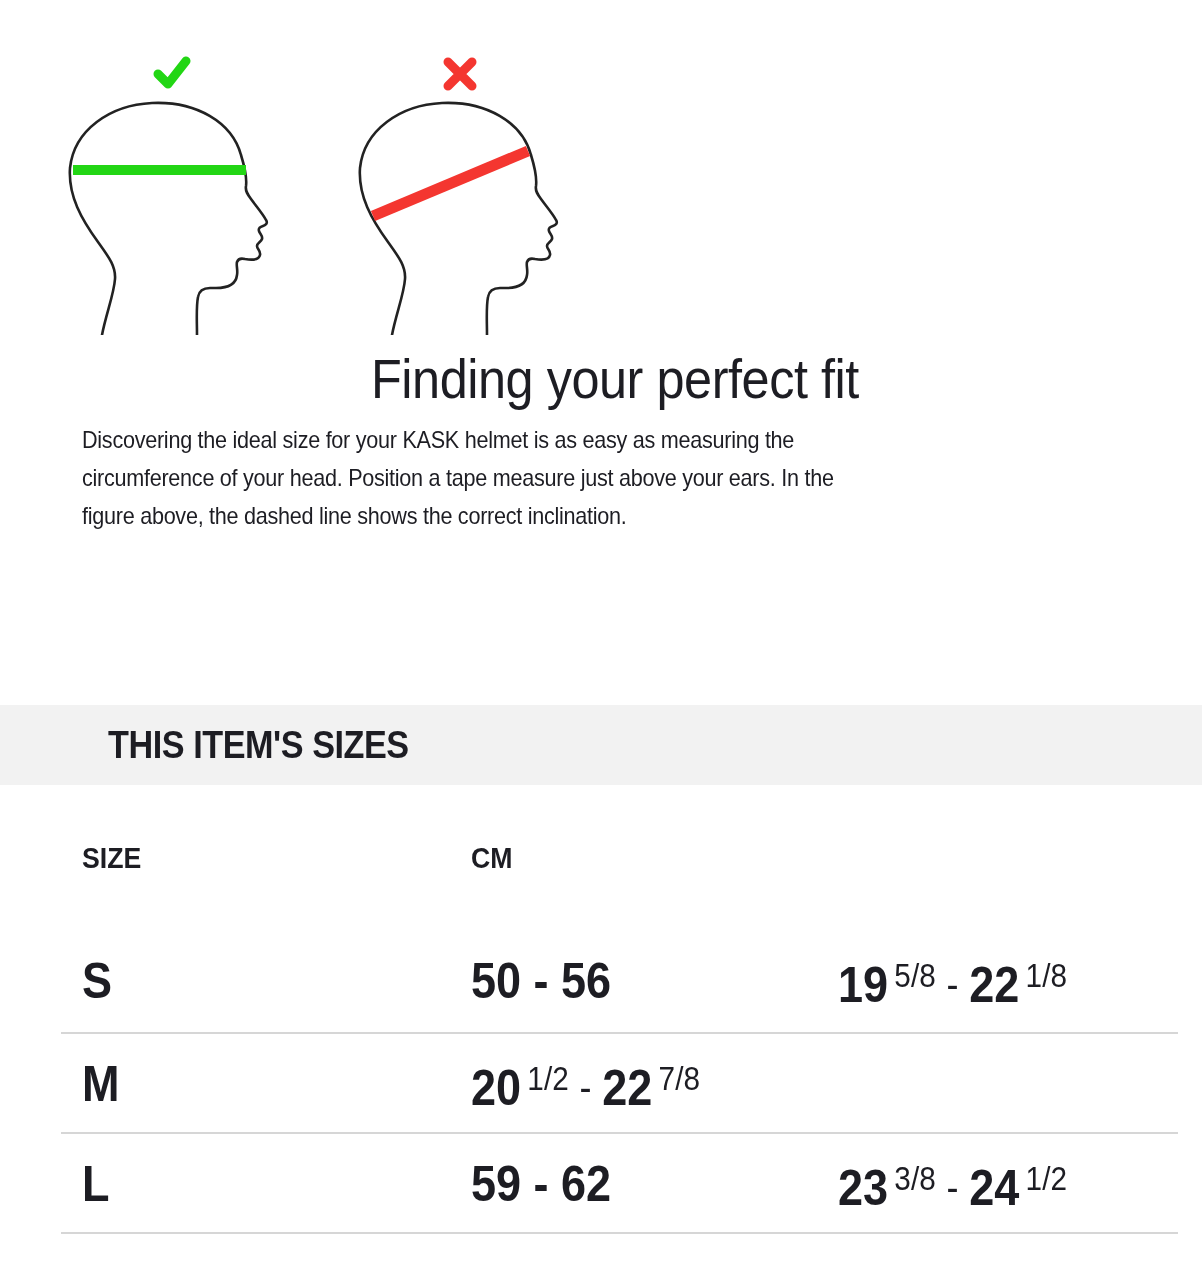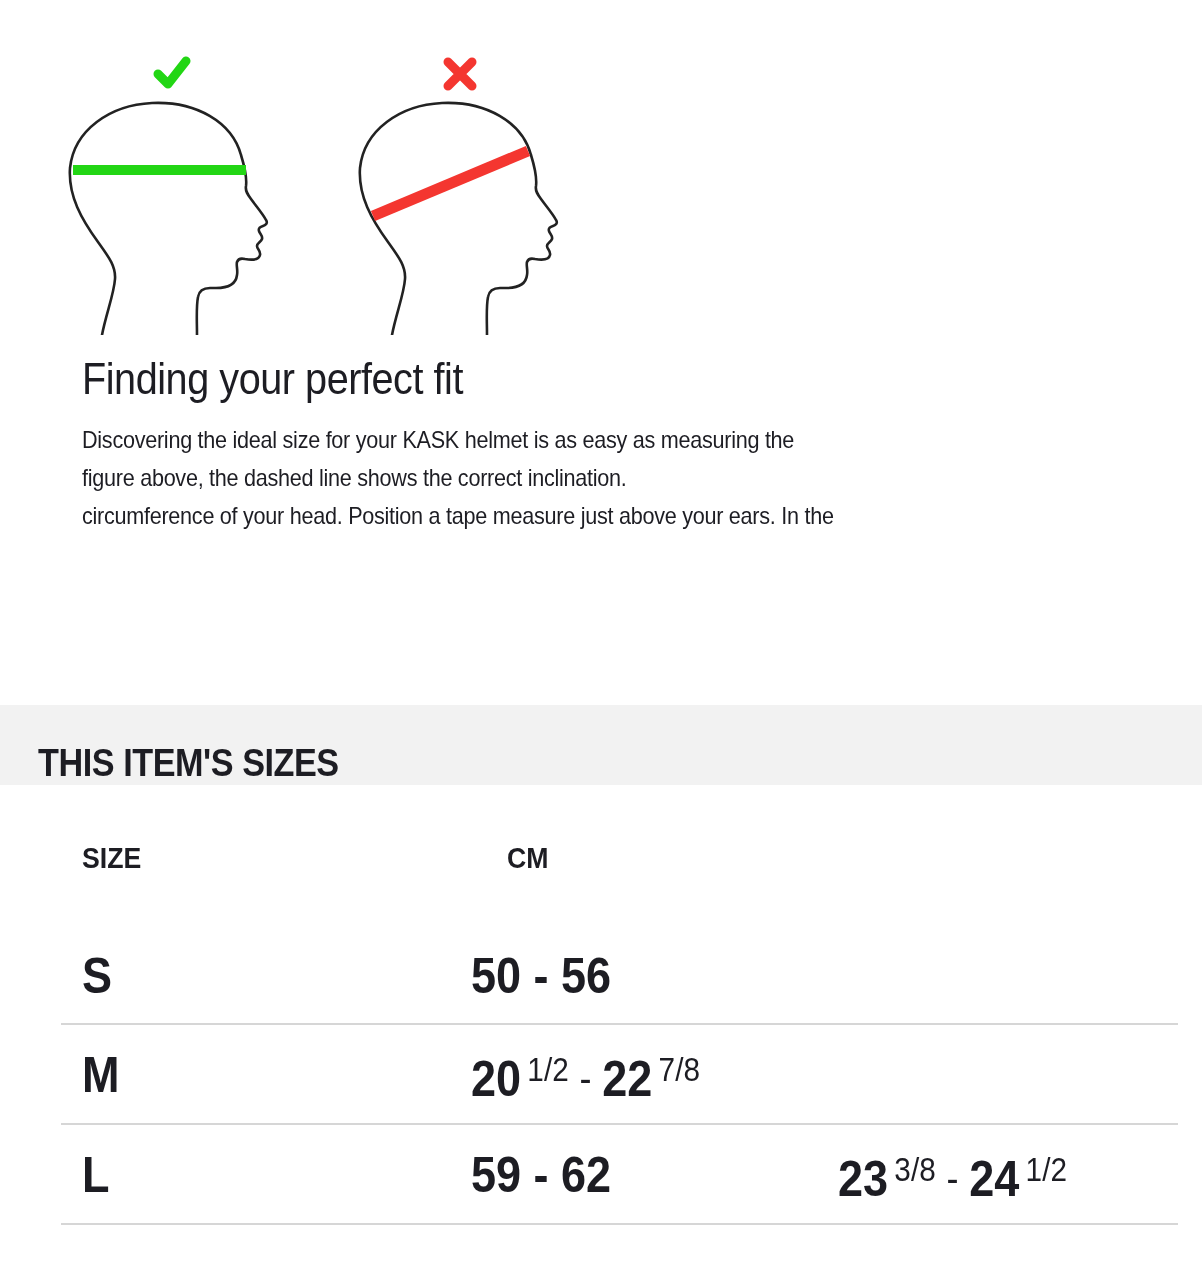--- a/index.html
+++ b/index.html
@@ -24,63 +24,64 @@
   .figures { position: relative; height: 335px; }
   .icon-check { position: absolute; left: 152px; top: 54px; }
   .icon-x     { position: absolute; left: 441px; top: 56px; }
   .head-svg   { position: absolute; top: 98px; }
   .head-svg.left  { left: 60px; }
   .head-svg.right { left: 350px; }
 
   
   .fit-heading {
     margin: 18px 0 0 82px;
-    font-size: 44px;
+    font-size: 56px;
     line-height: 52px;
     font-weight: 500;
     letter-spacing: -0.5px;
+    text-align: center;
   }
   .fit-desc {
     margin: 16px 0 0 82px;
     font-size: 24px;
     line-height: 38px;
     font-weight: 400;
     letter-spacing: -0.3px;
   }
   .fit-desc .line { display: block; }
   .fit-desc .cx { transform-origin: 0 0; }
 
   
   .sizes-band {
     margin-top: 170px;
     height: 80px;
     background: #f2f2f2;
     display: flex;
-    align-items: flex-end;
-    padding-left: 38px;
+    align-items: center;
+    padding-left: 108px;
     box-sizing: border-box;
   }
   .sizes-band .title {
     font-size: 38px;
     font-weight: 700;
     letter-spacing: -0.5px;
   }
 
   
   .size-table {
     margin: 0 24px 0 61px; 
   }
   .trow {
     display: grid;
     grid-template-columns: 389px 367px 1fr;
     align-items: center;
   }
   .trow .cell { padding-left: 21px; }
 
-  .thead { padding-top: 57px; font-size: 29px; font-weight: 700; gap: 36px; }
+  .thead { padding-top: 57px; font-size: 29px; font-weight: 700; }
   .thead .cx { transform: scaleX(0.92); }
 
   .data-row {
     font-size: 50px;
     font-weight: 600;
     line-height: 52px;
     border-bottom: 2px solid #d6d6d6;
   }
   .row-s { margin-top: 75px; padding-bottom: 21px; }
   .row-m, .row-l { padding-top: 19px; padding-bottom: 18px; }
@@ -146,38 +147,41 @@
     <use href="#head-outline-path" stroke="#222222"></use>
     <line x1="23" y1="118" x2="178" y2="53" stroke-width="11" stroke="#f43630"></line>
   </svg>
 
 </div>
 
 <h2 class="fit-heading"><span class="cx">Finding your perfect fit</span></h2>
 
 <p class="fit-desc">
   <span class="line"><span class="cx">Discovering the ideal size for your KASK helmet is as easy as measuring the</span></span>
+  <span class="line"><span class="cx">circumference of your head. Position a tape measure just above your ears. In the</span></span>
   <span class="line"><span class="cx">figure above, the dashed line shows the correct inclination.</span></span>
-  <span class="line"><span class="cx">circumference of your head. Position a tape measure just above your ears. In the</span></span>
 </p>
 
 <div class="sizes-band">
   <span class="title"><span class="cx">THIS ITEM'S SIZES</span></span>
 </div>
 
 <div class="size-table">
 
   <div class="trow thead">
     <div class="cell"><span class="cx">SIZE</span></div>
     <div class="cell"><span class="cx">CM</span></div>
   </div>
 
   <div class="trow data-row row-s">
     <div class="cell"><span class="cx">S</span></div>
     <div class="cell"><span class="cx">50 - 56</span></div>
+    <div class="cell inches">
+      <span class="cx"><span>19</span><span class="frac">5/8</span><span class="dash">-</span><span>22</span><span class="frac">1/8</span></span>
+    </div>
   </div>
 
   <div class="trow data-row row-m">
     <div class="cell"><span class="cx">M</span></div>
     <div class="cell inches">
       <span class="cx"><span>20</span><span class="frac">1/2</span><span class="dash">-</span><span>22</span><span class="frac">7/8</span></span>
     </div>
   </div>
 
   <div class="trow data-row row-l">

